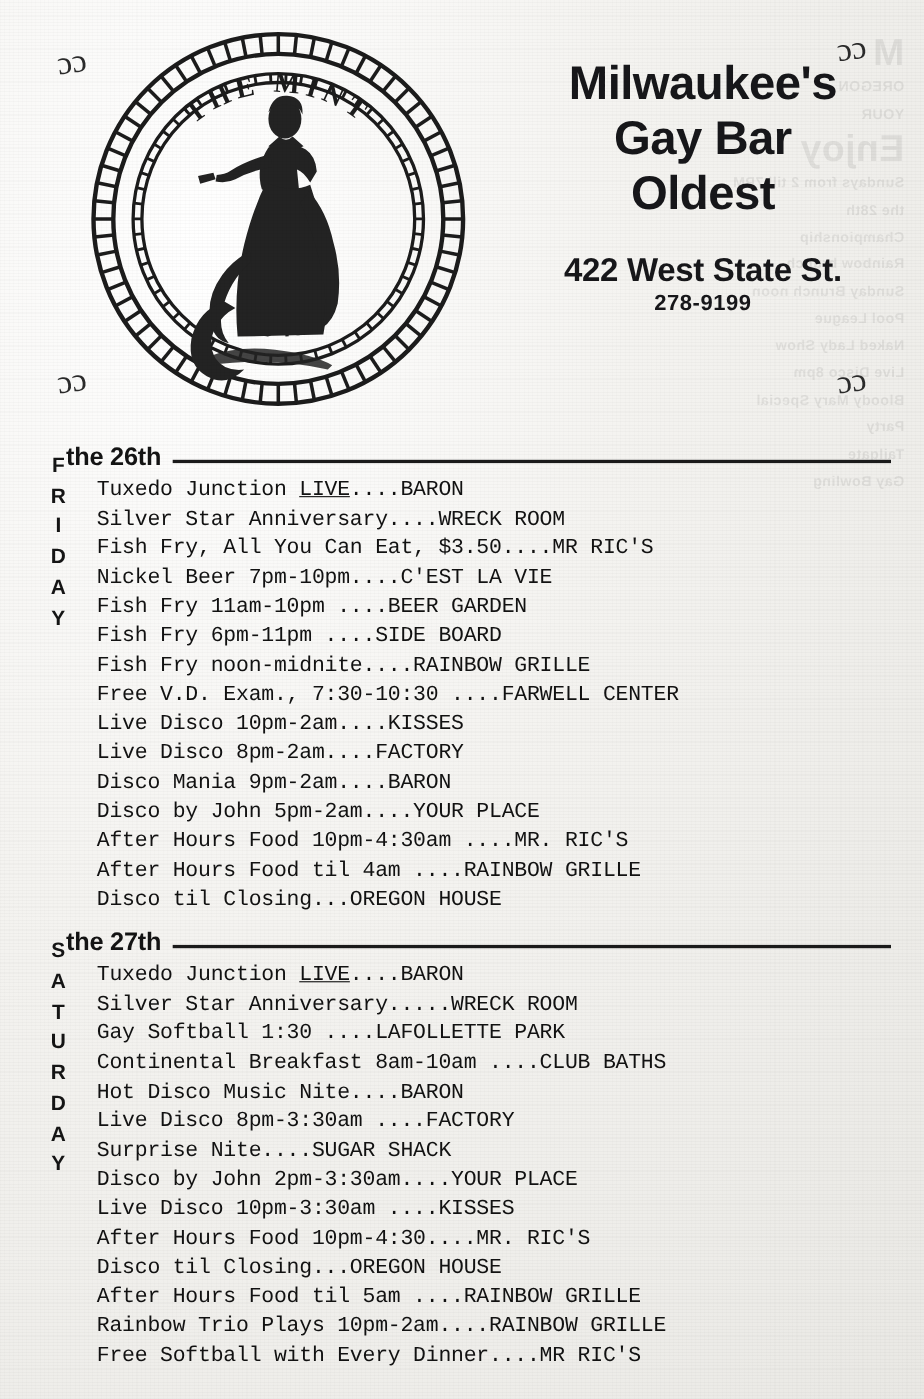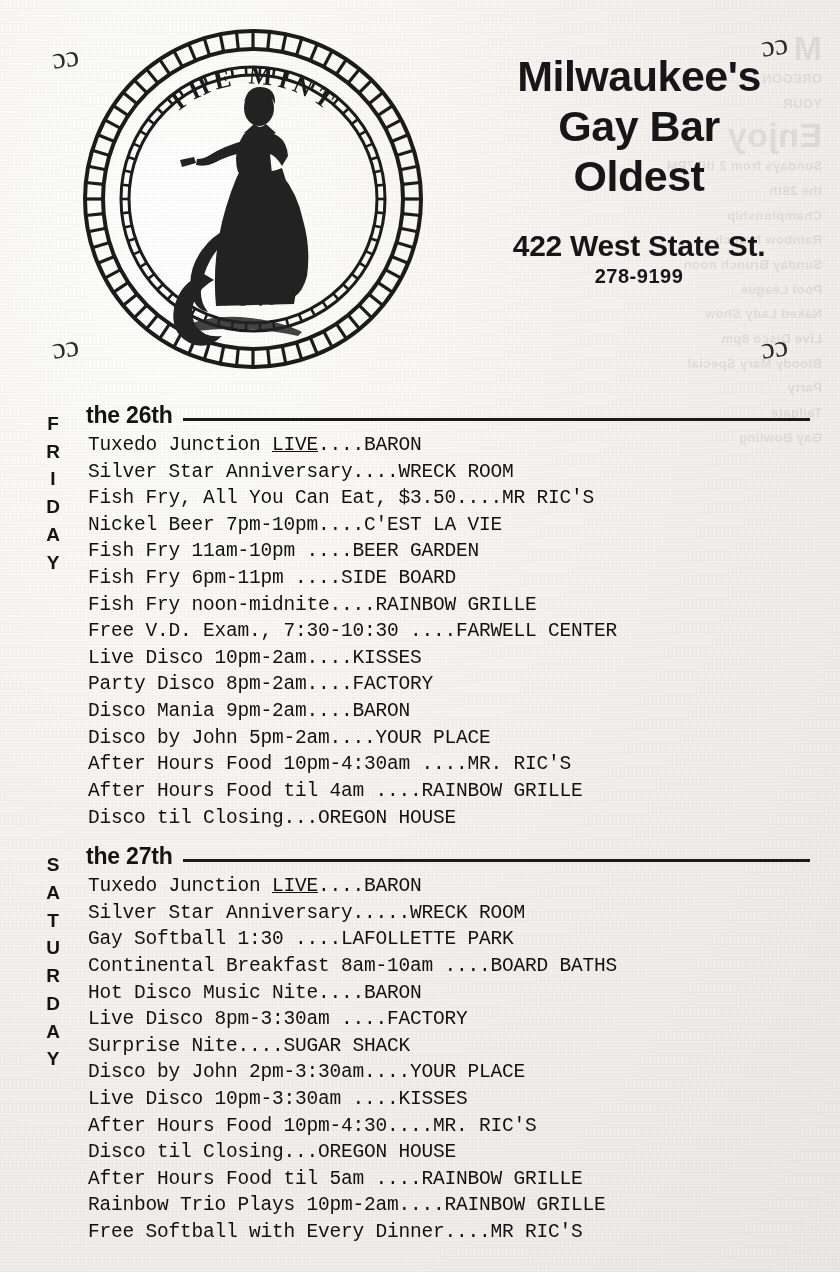--- a/index.html
+++ b/index.html
@@ -117,21 +117,21 @@
     font-weight: bold;
     line-height: 1.46;
     letter-spacing: 0;
     color: #151515;
     text-align: center;
     font-family: "Liberation Sans", sans-serif;
   }
   .vertday span { display: block; }
 
   .dayhead {
-    margin-left: 46px;
+    margin-left: 20px;
     display: flex;
     align-items: center;
     height: 30px;
   }
   .dayhead .lbl {
     font-size: 23px;
     font-weight: bold;
     color: #141414;
     letter-spacing: -0.2px;
     white-space: nowrap;
@@ -384,21 +384,21 @@
     <div class="events">
       <div class="ev"><span>Tuxedo Junction </span><u>LIVE</u><span>....BARON</span></div>
       <div class="ev">Silver Star Anniversary....WRECK ROOM</div>
       <div class="ev">Fish Fry, All You Can Eat, $3.50....MR RIC'S</div>
       <div class="ev">Nickel Beer 7pm-10pm....C'EST LA VIE</div>
       <div class="ev">Fish Fry 11am-10pm ....BEER GARDEN</div>
       <div class="ev">Fish Fry 6pm-11pm ....SIDE BOARD</div>
       <div class="ev">Fish Fry noon-midnite....RAINBOW GRILLE</div>
       <div class="ev">Free V.D. Exam., 7:30-10:30 ....FARWELL CENTER</div>
       <div class="ev">Live Disco 10pm-2am....KISSES</div>
-      <div class="ev">Party Disco 8pm-2am....FACTORY</div>
+      <div class="ev">Live Disco 8pm-2am....FACTORY</div>
       <div class="ev">Disco Mania 9pm-2am....BARON</div>
       <div class="ev">Disco by John 5pm-2am....YOUR PLACE</div>
       <div class="ev">After Hours Food 10pm-4:30am ....MR. RIC'S</div>
       <div class="ev">After Hours Food til 4am ....RAINBOW GRILLE</div>
       <div class="ev">Disco til Closing...OREGON HOUSE</div>
     </div>
   </div>
 
   <div class="daysect">
     <div class="vertday">
@@ -412,21 +412,21 @@
         <span>Y</span>
     </div>
     <div class="dayhead">
       <div class="lbl">the 27th</div>
       <div class="rule"></div>
     </div>
     <div class="events">
       <div class="ev"><span>Tuxedo Junction </span><u>LIVE</u><span>....BARON</span></div>
       <div class="ev">Silver Star Anniversary.....WRECK ROOM</div>
       <div class="ev">Gay Softball 1:30 ....LAFOLLETTE PARK</div>
-      <div class="ev">Continental Breakfast 8am-10am ....BOARD BATHS</div>
+      <div class="ev">Continental Breakfast 8am-10am ....CLUB BATHS</div>
       <div class="ev">Hot Disco Music Nite....BARON</div>
       <div class="ev">Live Disco 8pm-3:30am ....FACTORY</div>
       <div class="ev">Surprise Nite....SUGAR SHACK</div>
       <div class="ev">Disco by John 2pm-3:30am....YOUR PLACE</div>
       <div class="ev">Live Disco 10pm-3:30am ....KISSES</div>
       <div class="ev">After Hours Food 10pm-4:30....MR. RIC'S</div>
       <div class="ev">Disco til Closing...OREGON HOUSE</div>
       <div class="ev">After Hours Food til 5am ....RAINBOW GRILLE</div>
       <div class="ev">Rainbow Trio Plays 10pm-2am....RAINBOW GRILLE</div>
       <div class="ev">Free Softball with Every Dinner....MR RIC'S</div>

